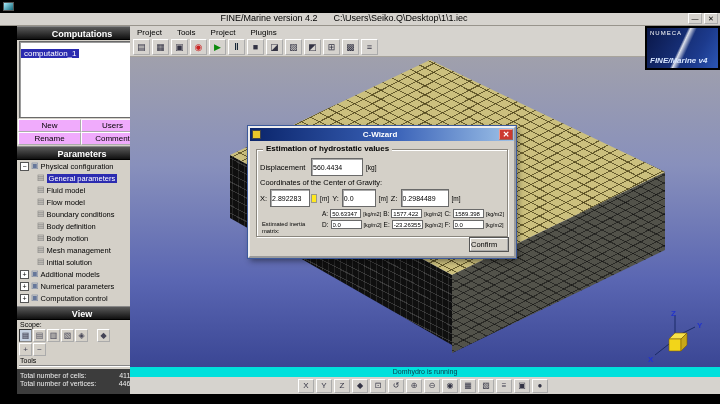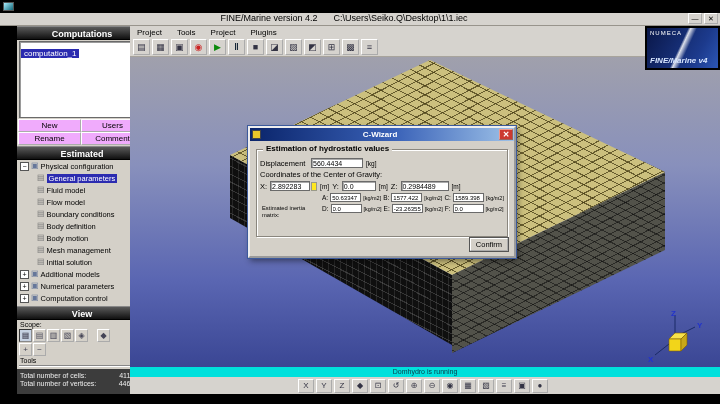--- a/index.html
+++ b/index.html
@@ -134,33 +134,33 @@
   .groupbox { position:absolute; left:6px; top:8px; right:6px; height:88px;
     border:1px solid #8a867e; box-shadow:inset 1px 1px 0 #fff, 1px 1px 0 #fff;
     padding:6px 3px 0 3px; }
   .group-label { position:absolute; top:-6px; left:6px; background:#d4d0c8; padding:0 3px;
     font-size:8px; font-weight:bold; }
   .sub-note { font-size:7.5px; margin:0 0 3px 2px; }
   .frow { display:flex; align-items:center; gap:3px; margin:2px 0; }
   .flabel { font-size:7.5px; white-space:nowrap; }
   .funit { font-size:6.5px; white-space:nowrap; }
   input.val { height:10px; font-size:7px; font-family:inherit; background:#fff;
-    border:1px solid #6a6a6a; box-shadow:inset 1px 1px 0 #aaa; padding:0 1px; }
+    border:1px solid #6a6a6a; box-shadow:inset 1px 1px 0 #aaa; padding:8px 1px; }
   .w52{width:52px;} .w44{width:40px;} .w34{width:34px;} .w48{width:48px;}
   .marker { width:6px; height:9px; background:#ffe820; border:1px solid #998; margin-left:-2px; }
   .inertia-block { position:relative; margin-top:1px; }
   .irow { display:flex; align-items:center; gap:2px; margin:2px 0 2px 62px; }
   .ilabel { font-size:6.5px; }
   .iunit { font-size:5.5px; white-space:nowrap; }
   input.ival { height:9px; width:31px; font-size:6px; font-family:inherit; background:#fff;
     border:1px solid #6a6a6a; padding:0 1px; }
   .inertia-caption { position:absolute; left:2px; top:12px; width:60px; font-size:5.8px; line-height:1.15; }
   .confirm-btn { position:absolute; right:6px; bottom:3px; width:38px; height:13px;
     background:#d4d0c8; border:1px outset #fff; box-shadow:0 0 0 1px #555;
-    font-size:7.5px; line-height:11px; text-align:center; }
+    font-size:7.5px; line-height:11px; text-align:left; }
 </style>
 </head>
 <body>
 
 <div class="top-bar">
   <span class="app-chip"></span>
 </div>
 
 <div class="title-bar">
   <span class="title-text">FINE/Marine version 4.2</span>
@@ -176,21 +176,21 @@
   <div class="listbox">
     <span class="list-item">computation_1</span>
   </div>
   <div class="pbtn-grid">
     <button class="pbtn">New</button>
     <button class="pbtn">Users</button>
     <button class="pbtn">Rename</button>
     <button class="pbtn">Comment</button>
   </div>
 
-  <div class="section-header hdr-params">Estimated</div>
+  <div class="section-header hdr-params">Parameters</div>
   <div class="tree">
     <div class="tree-row lvl0">
       <span class="expander">−</span>
       <span class="ticon">▣</span>
       <span class="tlabel">Physical configuration</span>
     </div>
     <div class="tree-row lvl1 sel">
       <span class="ticon">▤</span>
       <span class="tlabel">General parameters</span>
     </div>

